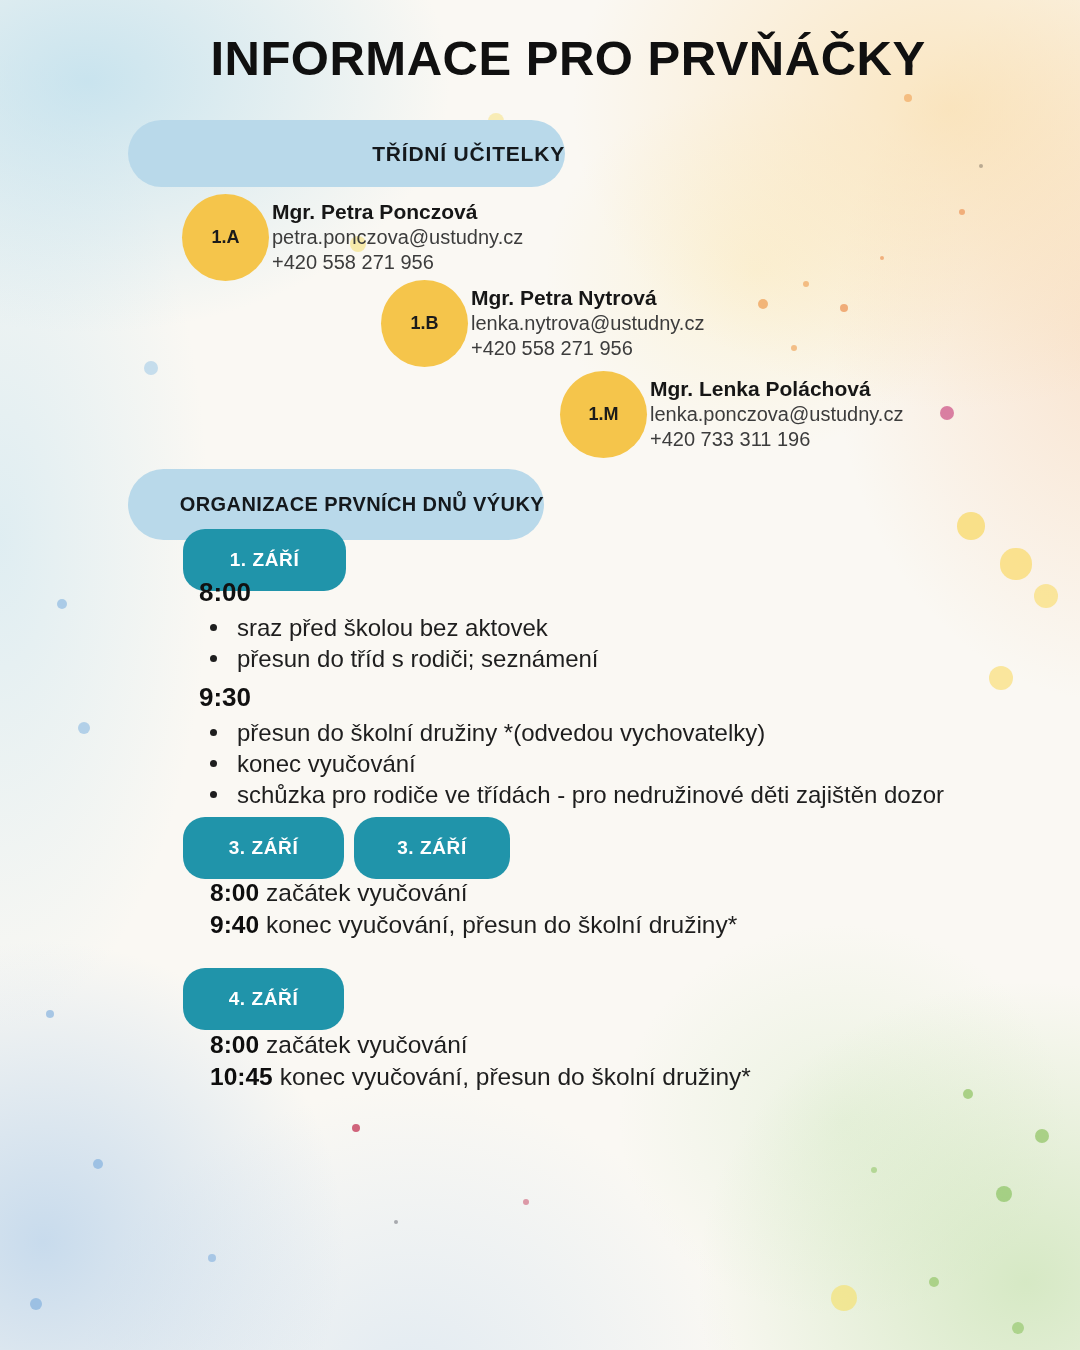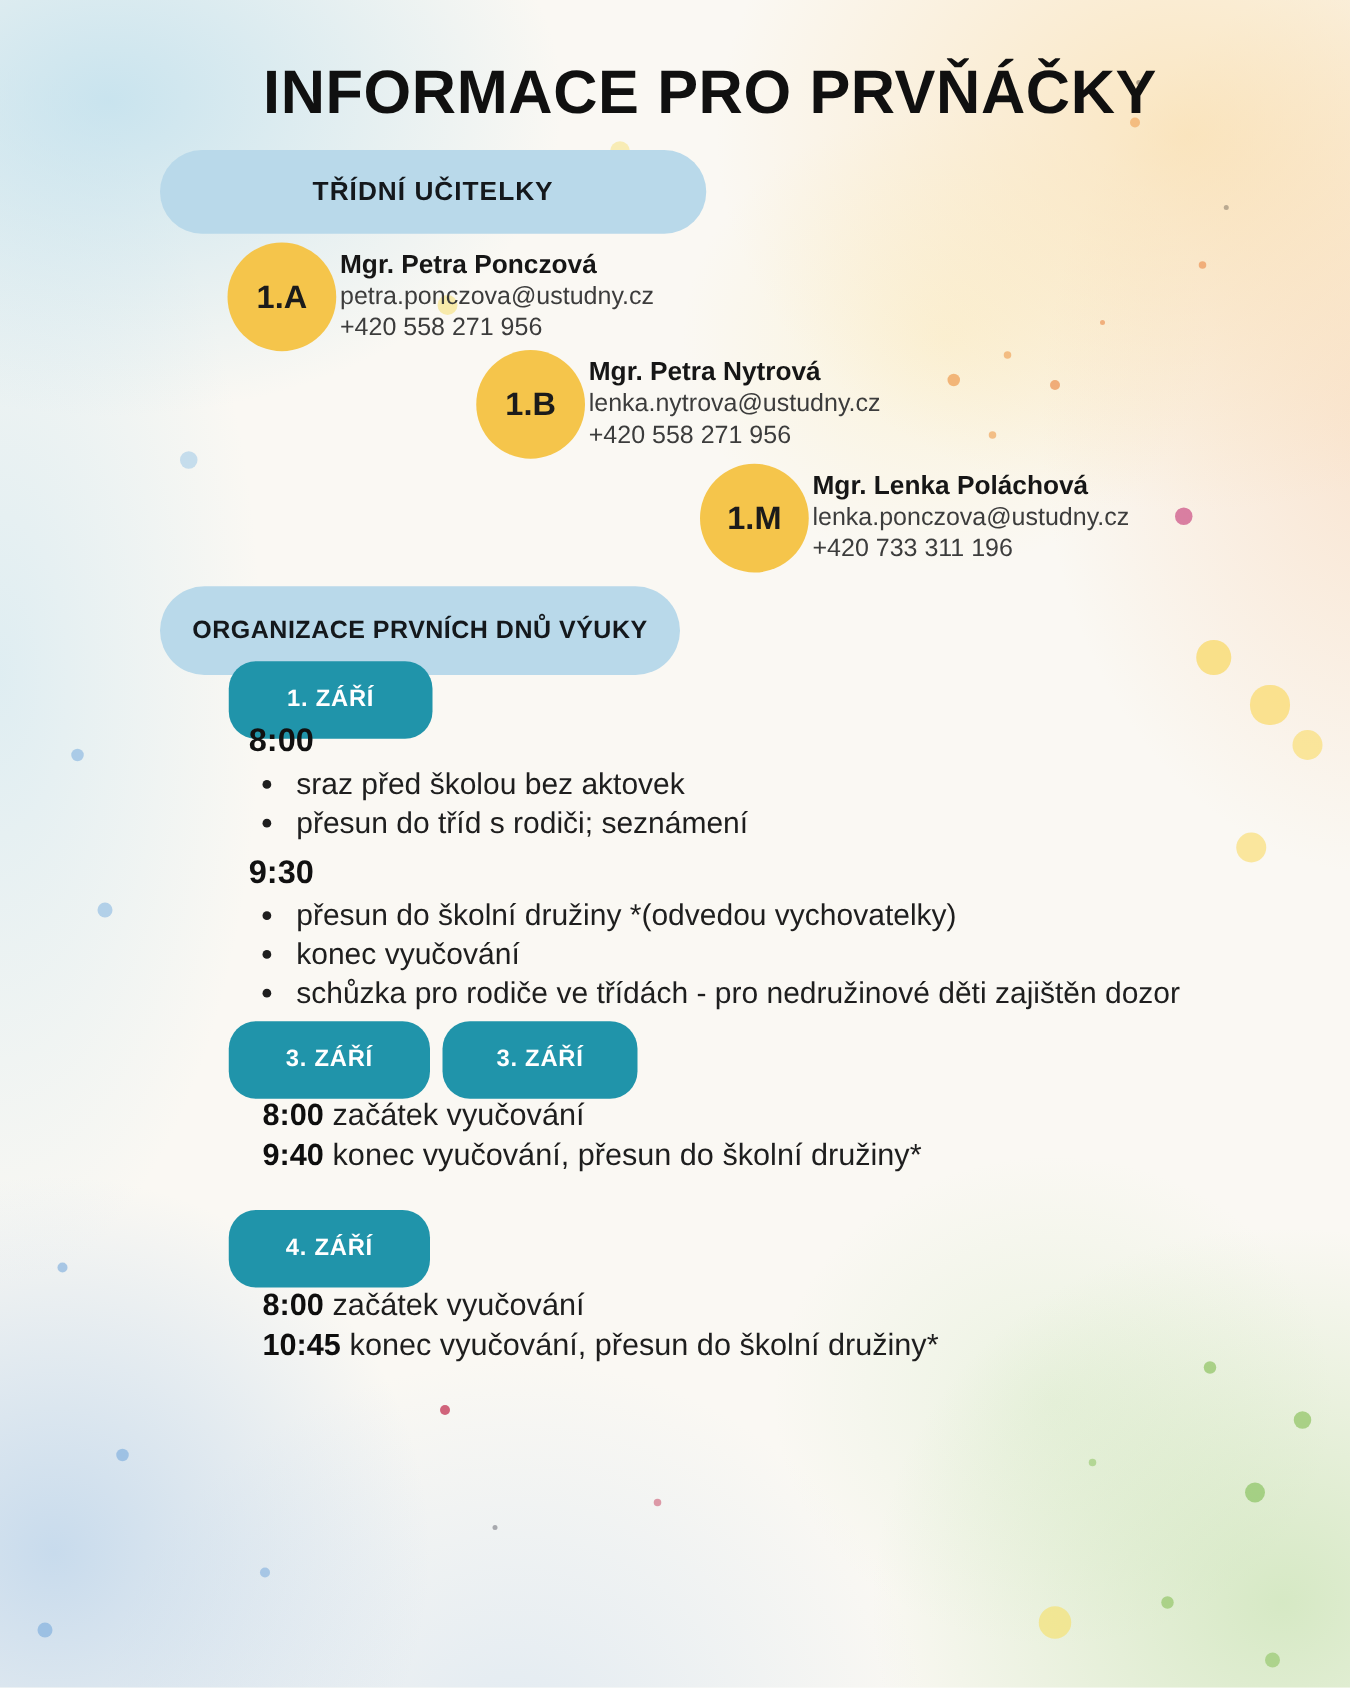--- a/index.html
+++ b/index.html
@@ -50,37 +50,37 @@
       44px 1008px 0 -2px rgba(120,170,220,.60),
       92px 1158px 0 -1px rgba(120,170,220,.60),
       206px 1252px 0 -2px rgba(120,170,220,.55),
       30px 1298px 0 0    rgba(120,170,220,.60),
       145px 362px 0 1px  rgba(150,195,230,.50),
       905px 60px 0 -4px  rgba(90,80,70,.50),
       975px 160px 0 -4px rgba(90,80,70,.40),
       390px 1216px 0 -4px rgba(80,80,90,.45);
   }
   .title {
-    position:absolute; top:30px; left:56px; right:0; margin:16px;
+    position:absolute; top:30px; left:56px; right:0; margin:0;
     text-align:center; font-size:49px; font-weight:bold; letter-spacing:.5px; color:#101010;
   }
   .section-pill {
     position:absolute; background:#b9d9ea; color:#14181c;
-    display:flex; align-items:center; justify-content:center; font-weight:bold;
+    display:flex; align-items:center; justify-content:flex-end; font-weight:bold;
   }
   .pill-teachers { left:128px; top:120px; width:437px; height:67px; border-radius:34px; font-size:21px; letter-spacing:.8px; }
   .pill-org      { left:128px; top:469px; width:416px; height:71px; border-radius:36px; font-size:20px; letter-spacing:.4px; }
   .teacher { position:absolute; display:flex; }
   .t0 { left:182px; top:194px; }
   .t1 { left:381px; top:280px; }
   .t2 { left:560px; top:371px; }
   .class-badge {
     width:87px; height:87px; border-radius:50%; background:#f5c54b; flex:0 0 auto;
     display:flex; align-items:center; justify-content:center;
-    font-weight:bold; font-size:26px; color:#1b1b1b;
+    font-weight:bold; font-size:18px; color:#1b1b1b;
   }
   .t-info { margin-left:3px; padding-top:5px; }
   .t-name { font-size:21px; font-weight:bold; color:#161616; line-height:26px; }
   .t-email, .t-phone { font-size:20px; color:#3c3c3c; line-height:25px; }
   .day-badge {
     position:absolute; height:62px; border-radius:22px; background:#2094aa;
     color:#fff; font-weight:bold; font-size:19px; letter-spacing:.6px;
     display:flex; align-items:center; justify-content:center;
   }
   .b1 { left:183px; top:529px; width:163px; }

